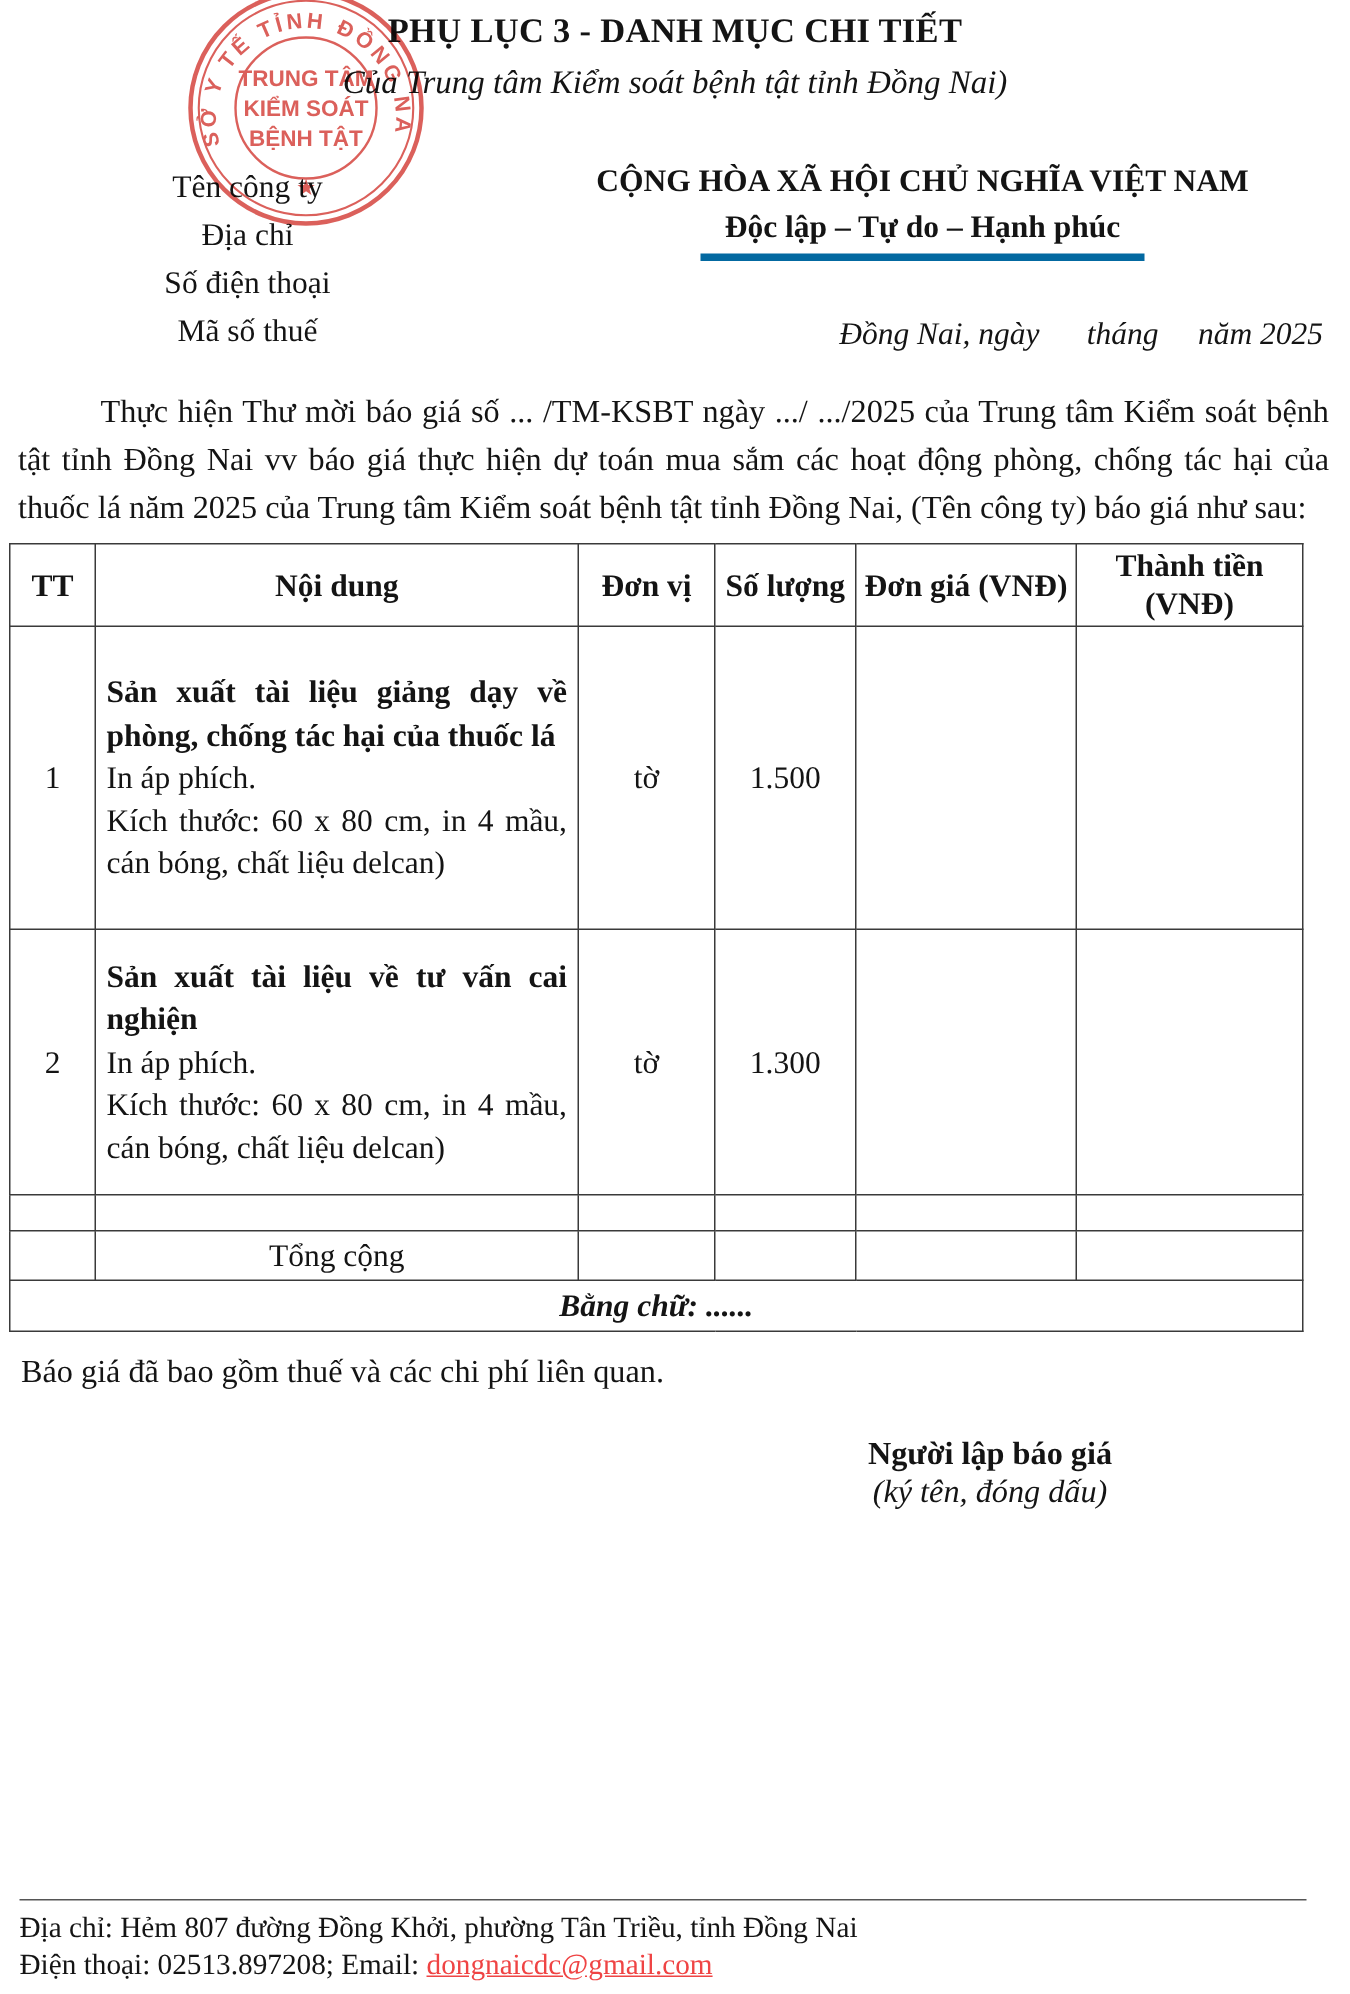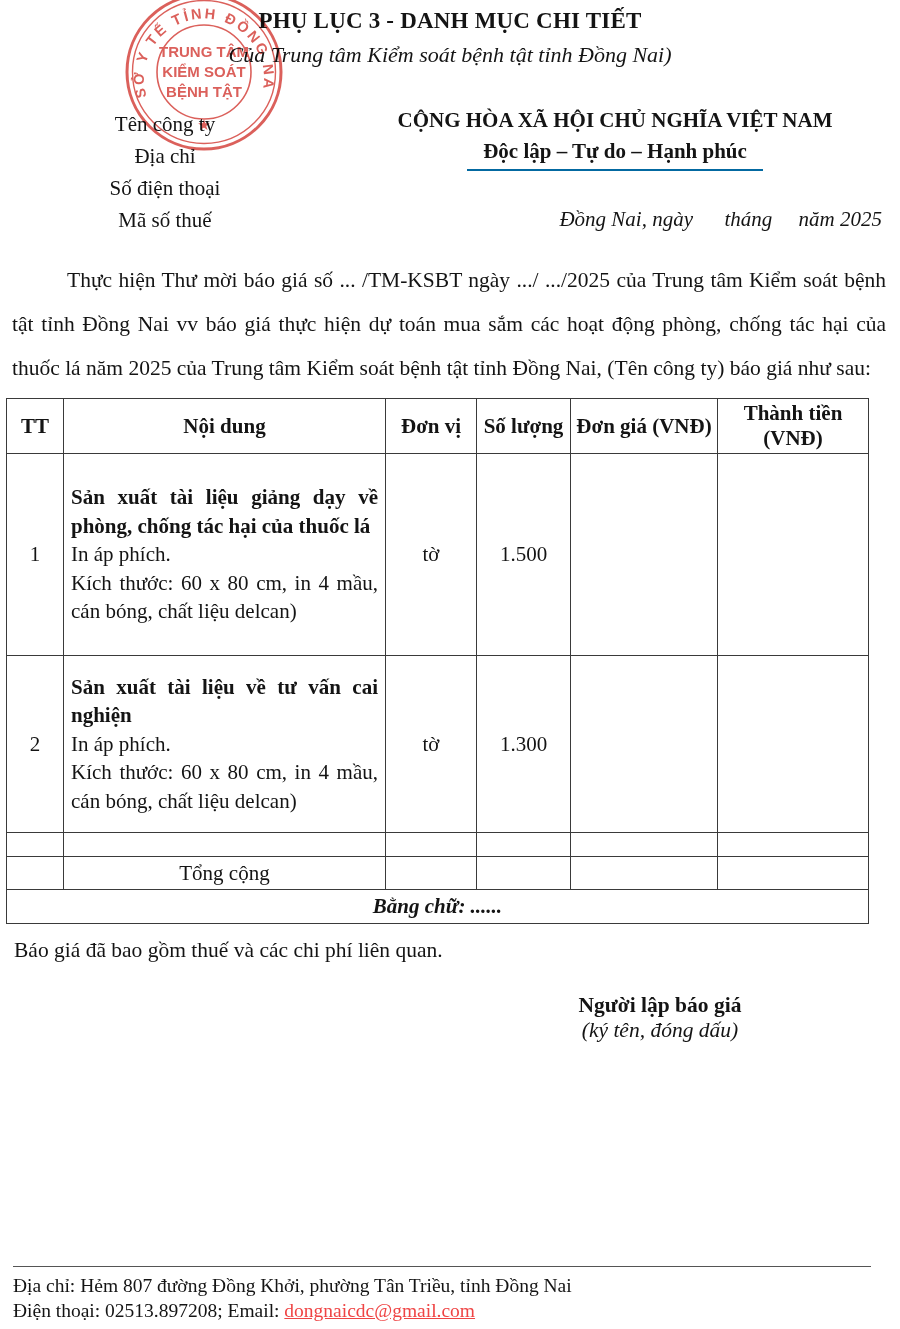--- a/index.html
+++ b/index.html
@@ -47,33 +47,33 @@
   .company-block {
     width:330px; text-align:center;
     font-size:21px; line-height:32px;
   }
   .national-block { flex:1; text-align:center; }
   .national-l1 { font-size:21px; font-weight:bold; }
   .national-l2 {
     display:inline-block;
     margin-top:6px; padding:0 16px 5px 16px;
     font-size:21px; font-weight:bold;
-    border-bottom:2px solid #0369a1;
+    border-bottom:5px solid #0369a1;
   }
   .date-line {
     margin-top:36px; margin-right:18px;
     text-align:right;
     font-size:21px; font-style:italic;
     white-space:pre;
   }
 
   
   .intro {
     margin:22px 14px 0 12px;
-    font-size:21.5px; line-height:44px;
+    font-size:21.5px; line-height:32px;
     text-align:justify; text-indent:55px;
     white-space:pre-wrap;
   }
 
   
   table.quote {
     margin:8px 0 0 6px;
     width:862px;
     border-collapse:collapse;
     table-layout:fixed;

